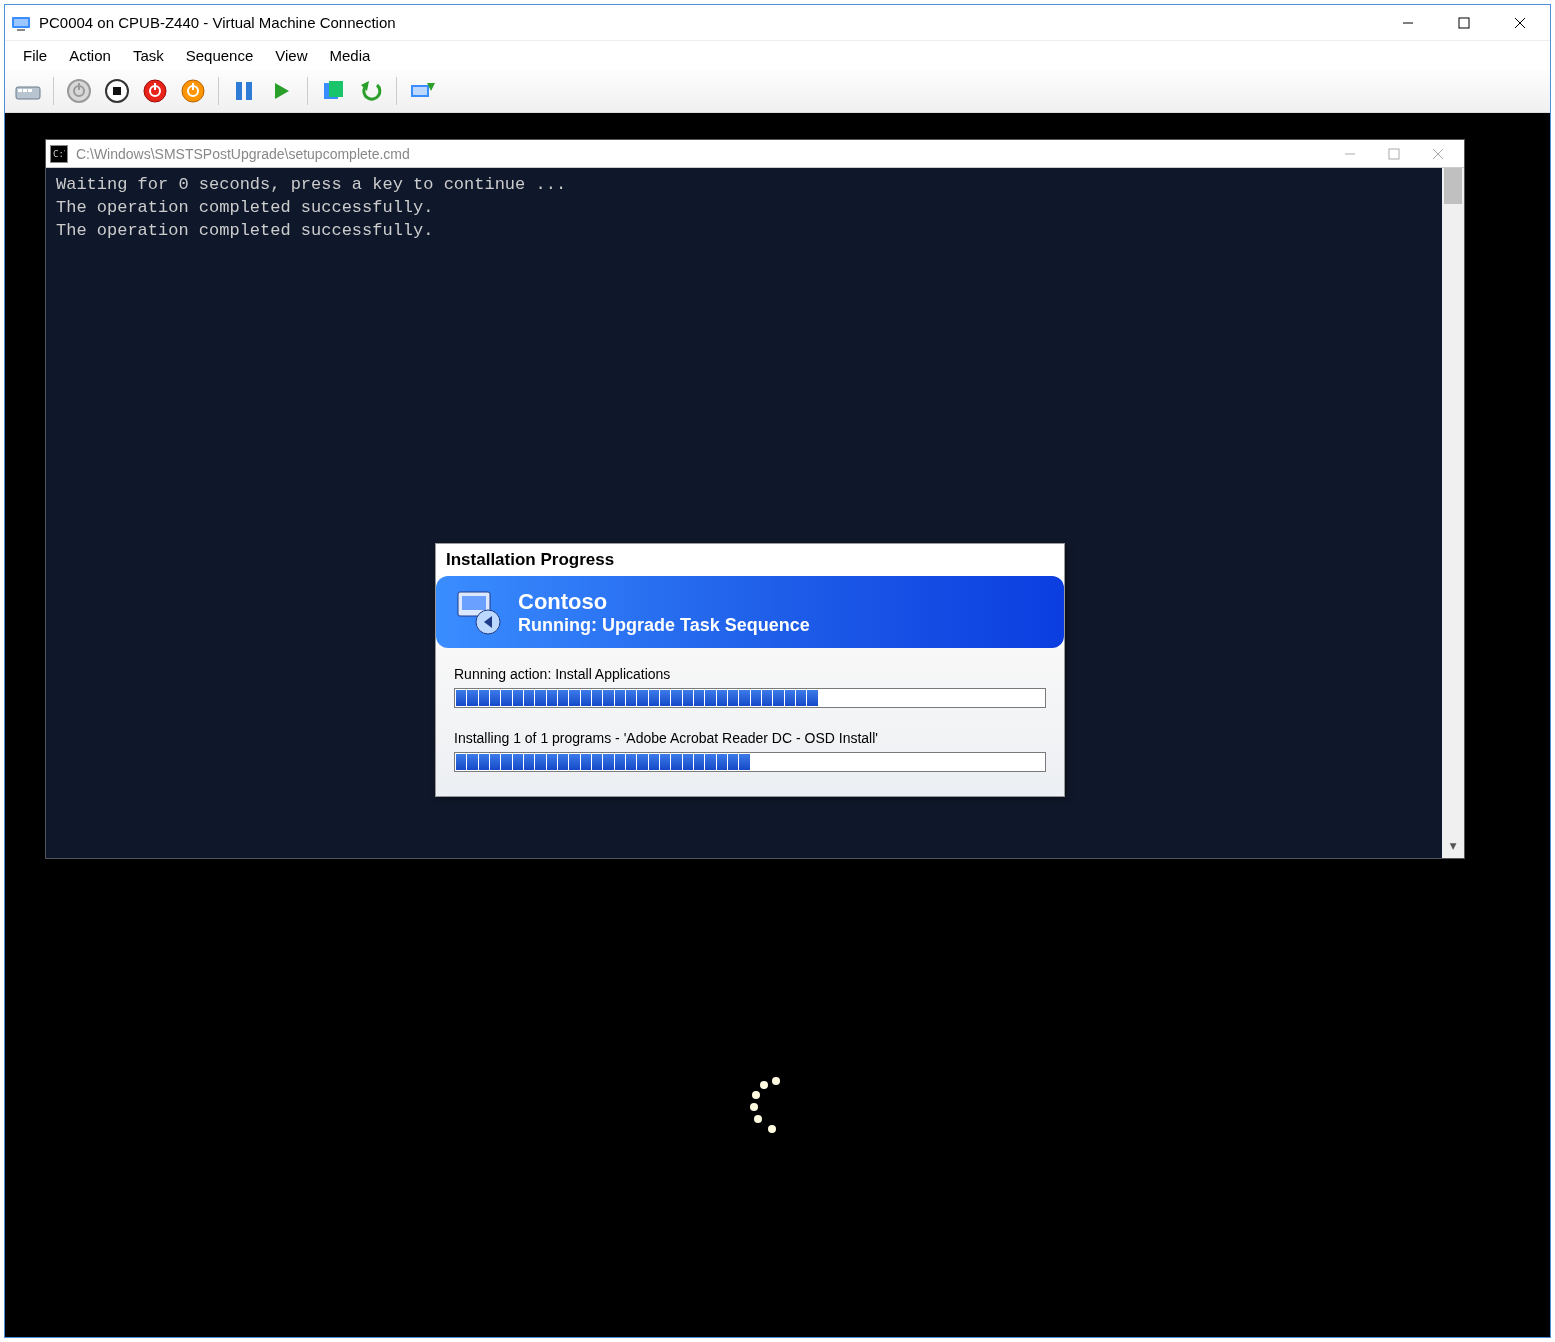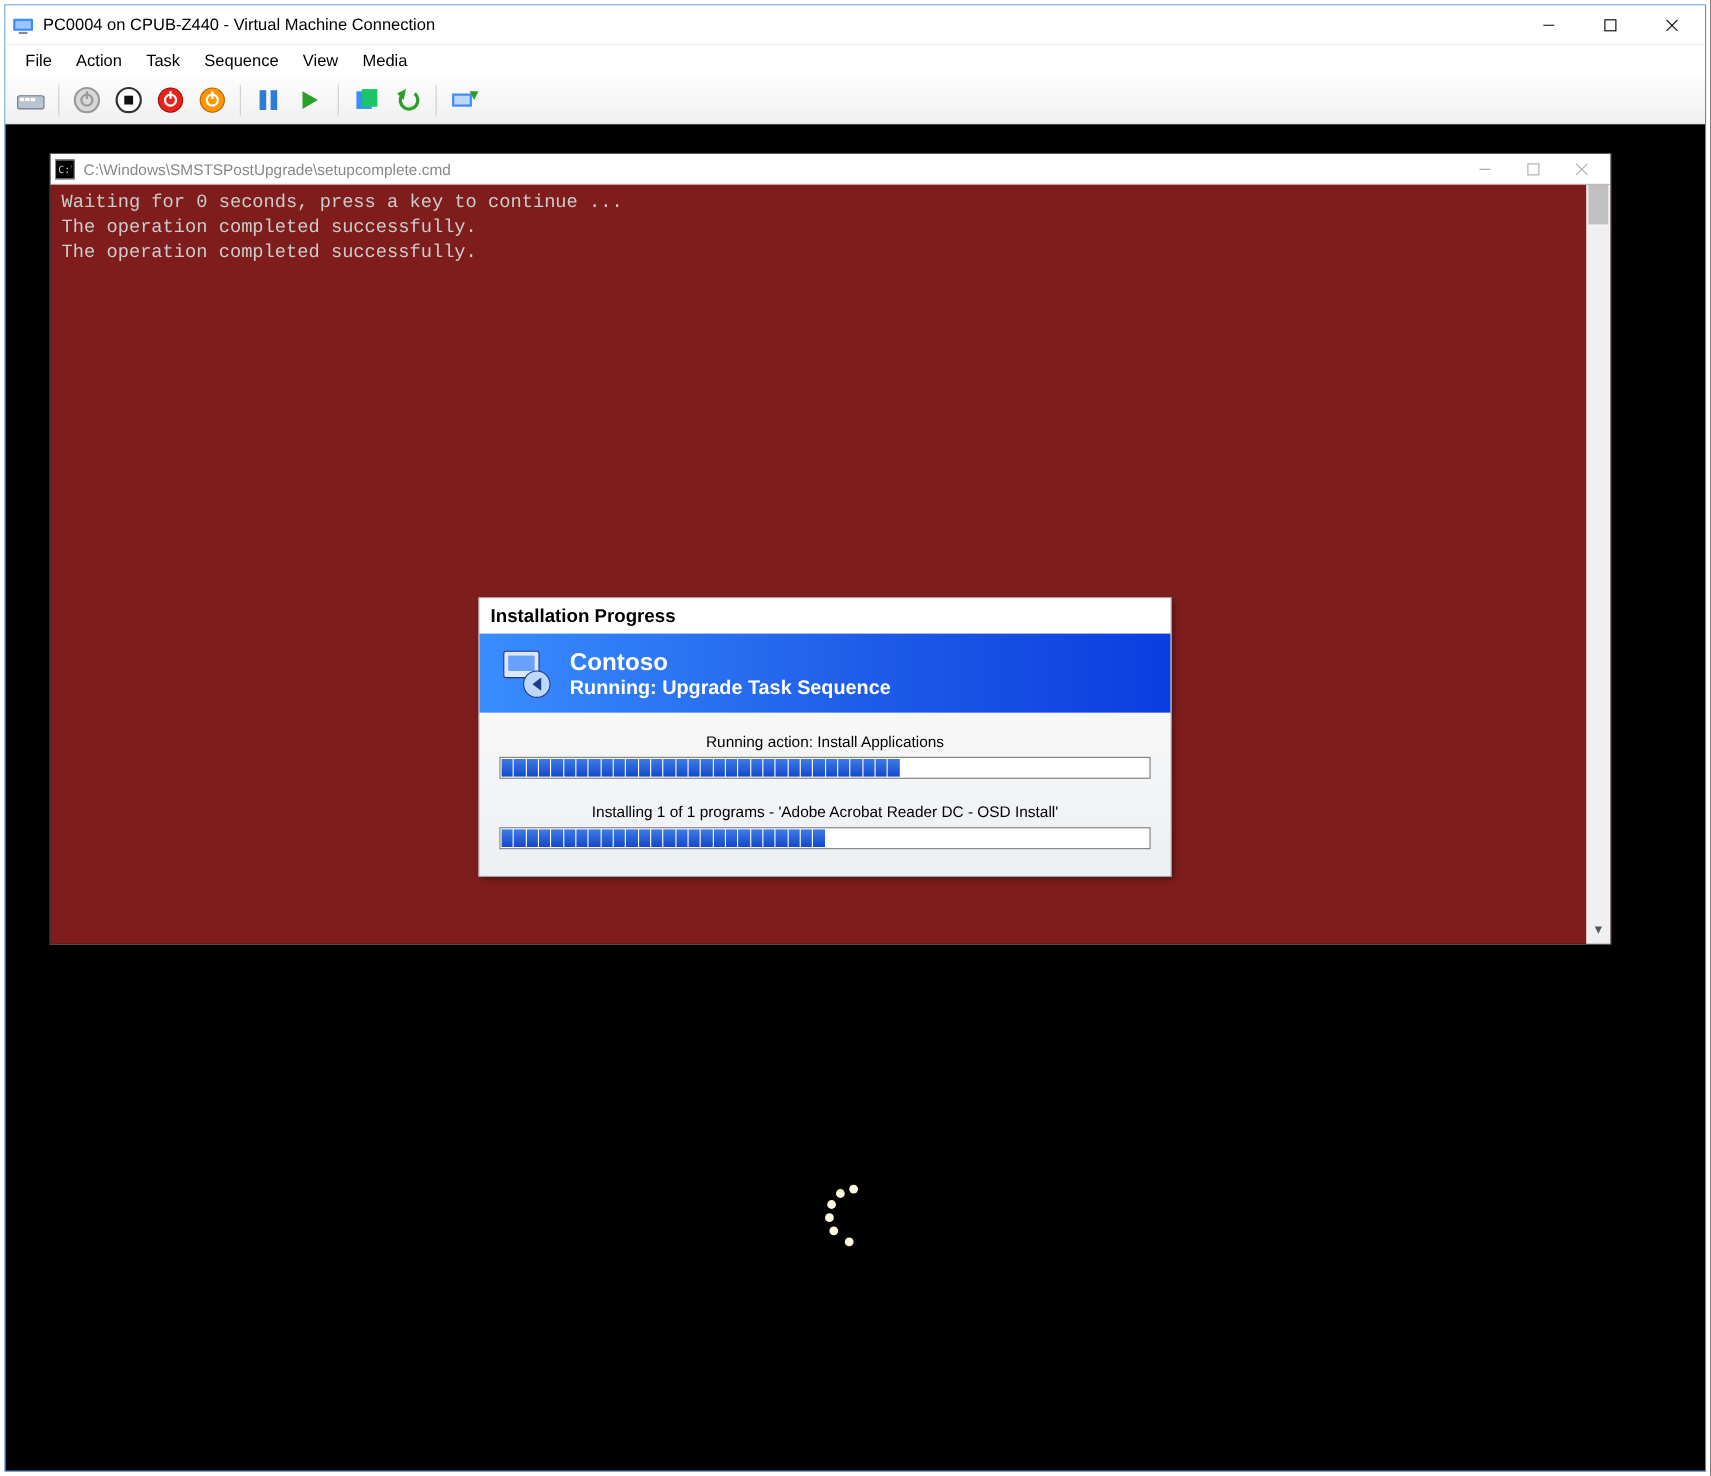--- a/index.html
+++ b/index.html
@@ -97,21 +97,21 @@
   }
   .cmd-titlebar .cmd-title { flex:1; }
   .cmd-controls { display:flex; gap:0; }
   .cmd-cbtn {
     width: 44px; height: 26px;
     display:flex;align-items:center;justify-content:center;
     color:#aaa;
   }
   .cmd-body {
     flex: 1;
-    background: #7f1d1d;
+    background: #0f172a;
     color: #ccc;
     font-family: Consolas, "Courier New", monospace;
     font-size: 17px;
     line-height: 1.35;
     padding: 6px 10px;
     position: relative;
   }
   .cmd-scrollbar {
     position: absolute;
     right: 0; top: 0; bottom: 0; width: 22px;
@@ -142,30 +142,30 @@
     background: #fff;
     color:#000;
   }
   .install-banner {
     display: flex;
     align-items: center;
     gap: 14px;
     padding: 10px 16px;
     background: linear-gradient(90deg, #3a8dff 0%, #1e5de8 55%, #0b3de0 100%);
     color: #fff;
+    border-radius: 12px;
   }
   .install-banner .banner-icon { width:52px; height:52px; }
   .install-banner .org { font-weight:bold; font-size:22px; }
   .install-banner .task { font-weight:bold; font-size:18px; margin-top:0; }
   .install-body {
     padding: 18px 18px 24px 18px;
     font-size: 14px;
     color: #000;
     background: linear-gradient(#f8f8f8, #eceff3);
-    text-align: center;
   }
   .action-label { margin-bottom: 6px; }
   .progress-outer {
     width: 100%;
     height: 20px;
     border: 1px solid #7a7a7a;
     background: #fff;
     display: flex;
     gap: 1px;
     padding: 1px;

